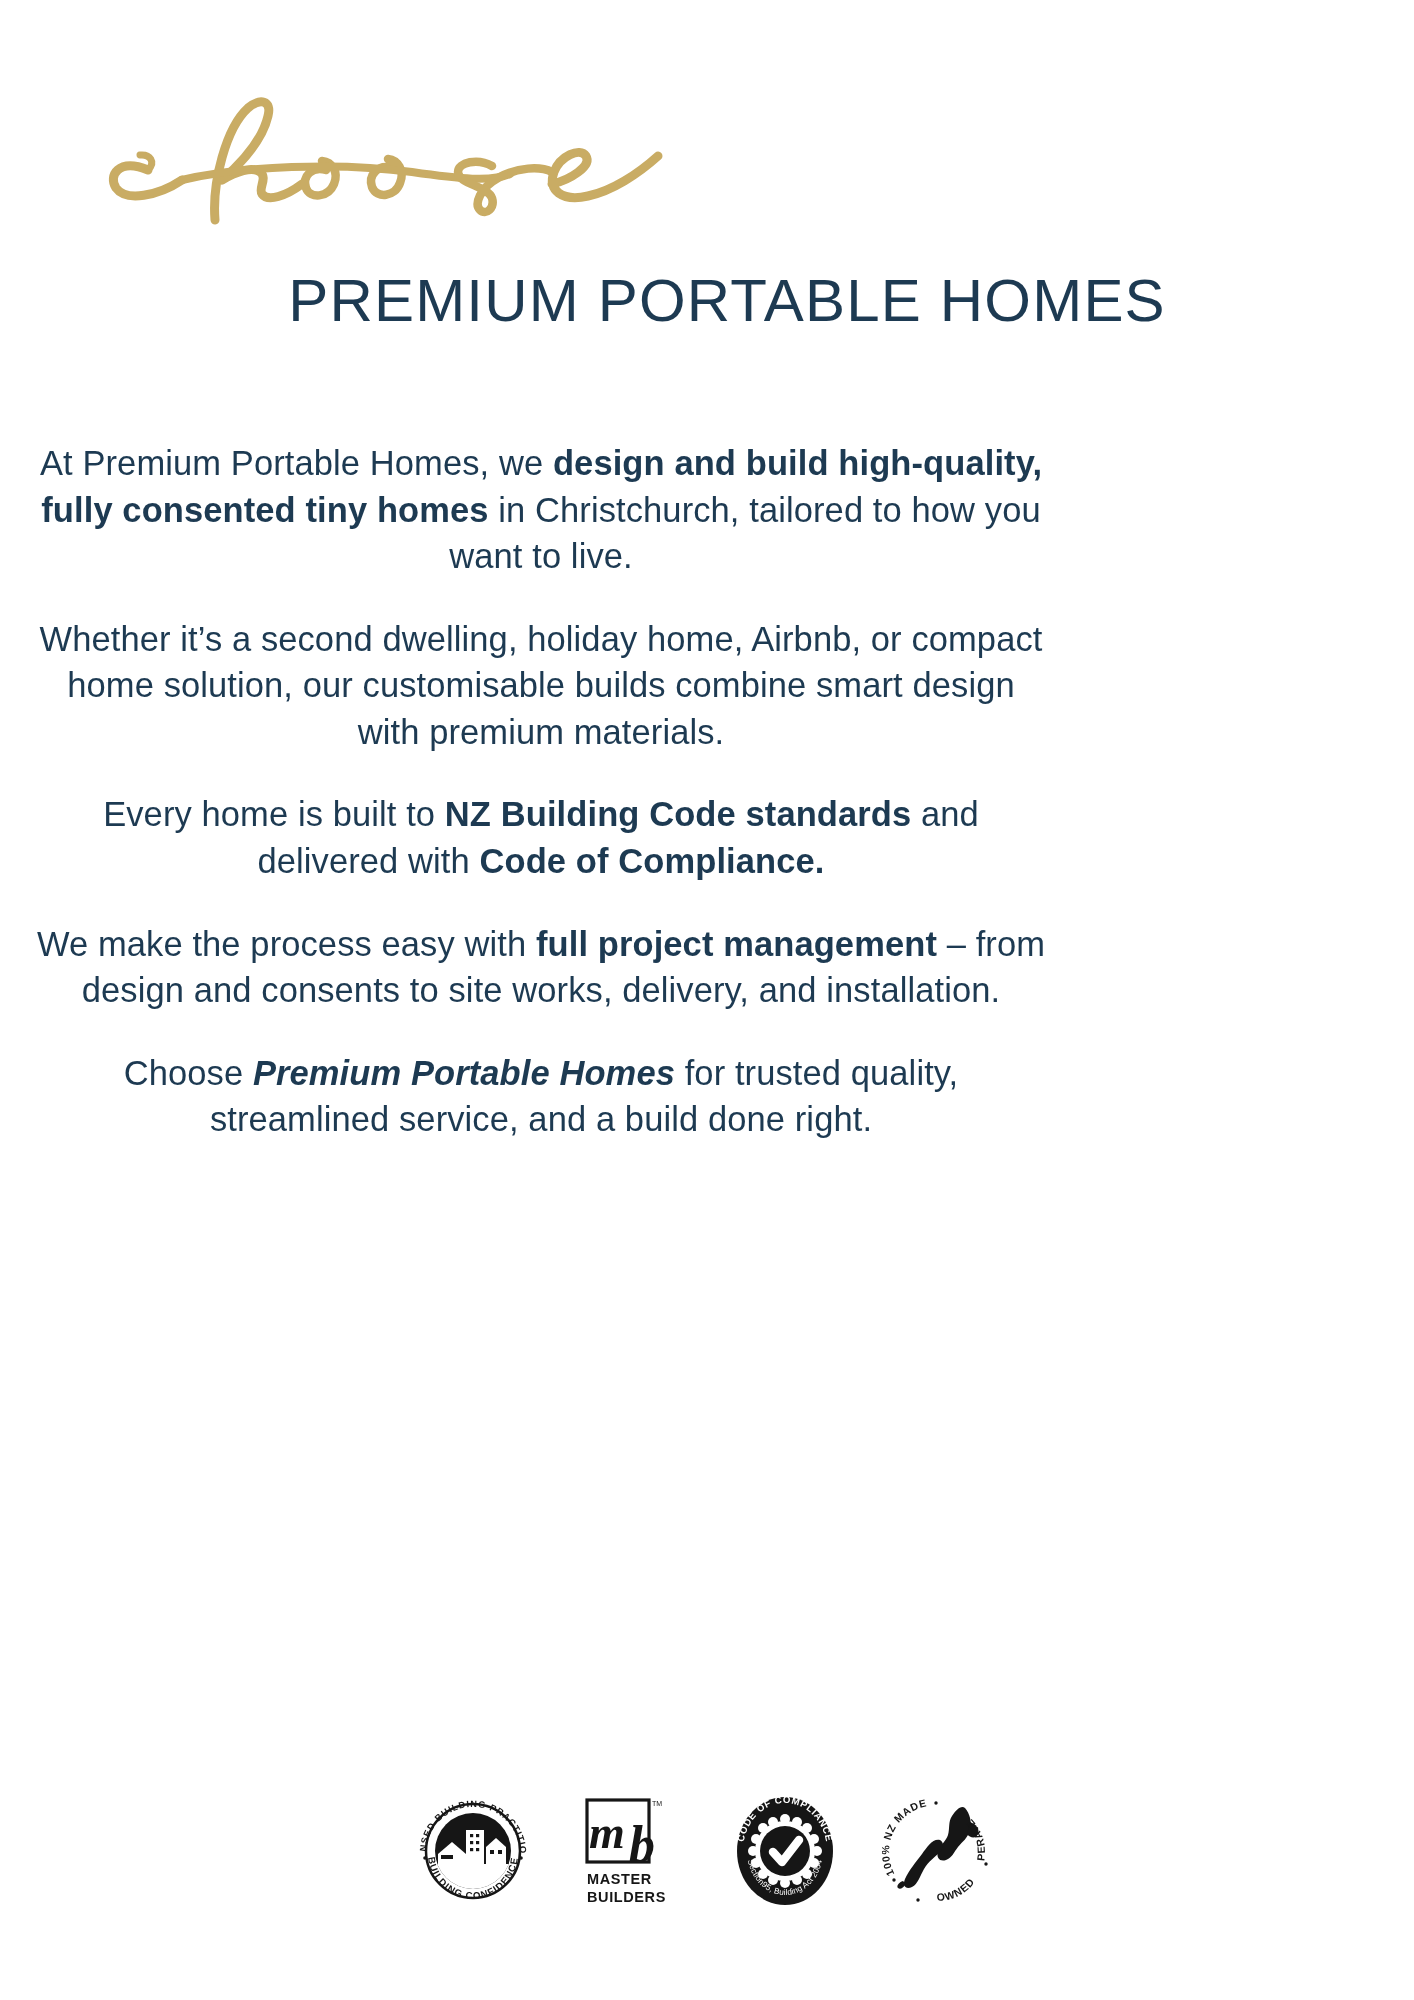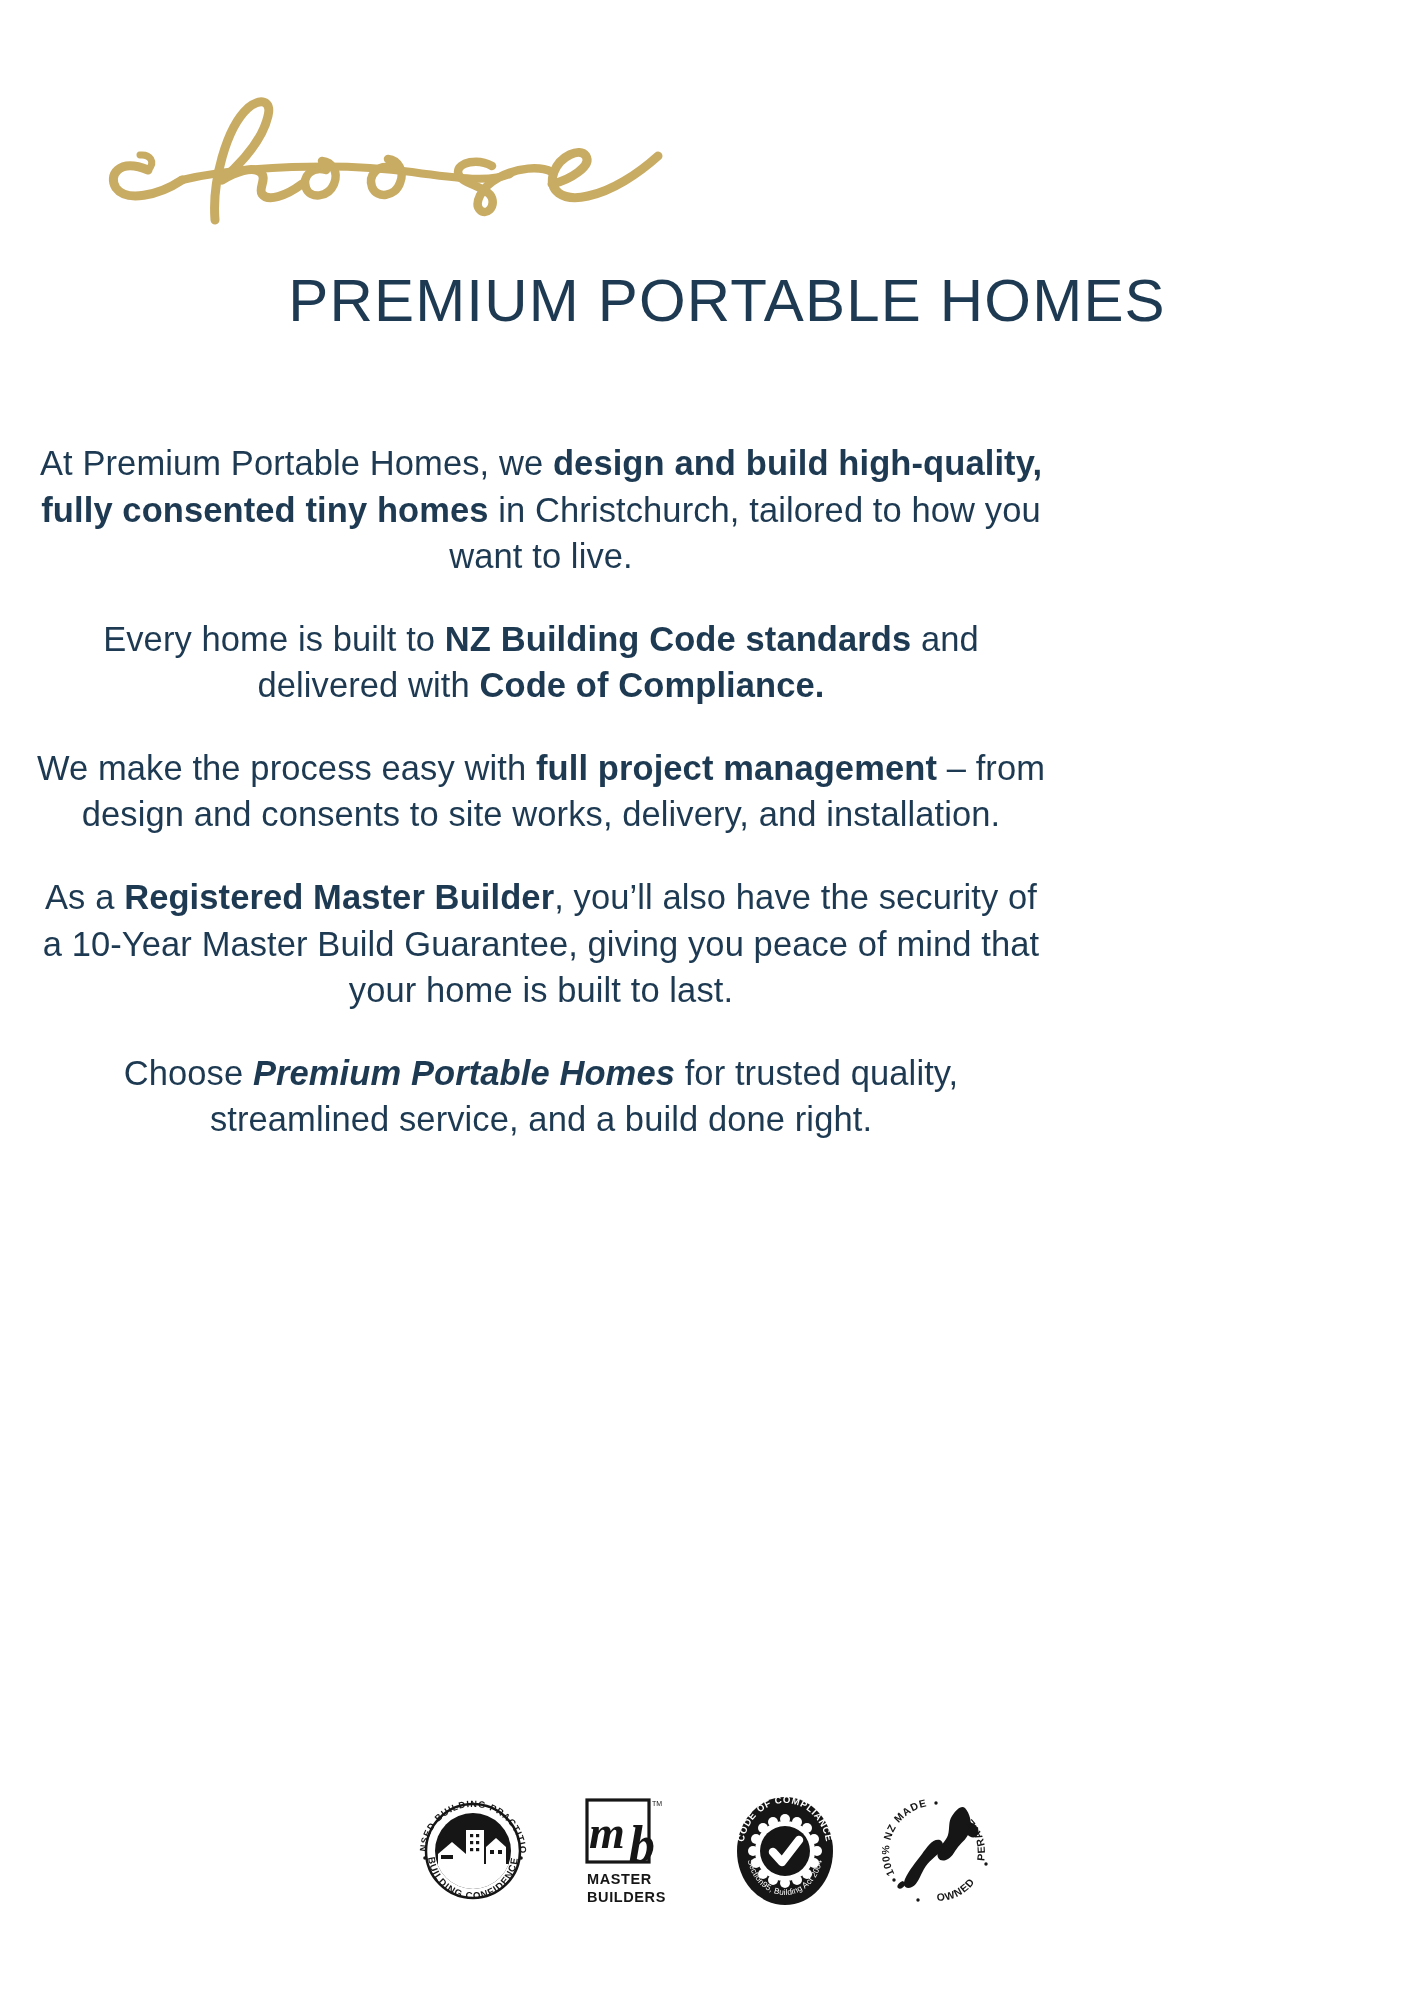--- a/index.html
+++ b/index.html
@@ -123,27 +123,27 @@
     </svg>
   </div>
 
   <div class="heading">PREMIUM PORTABLE HOMES</div>
 
   <div class="body-copy">
     <p>
       <span>At Premium Portable Homes, we </span><b>design and build high-quality, fully consented tiny homes</b><span> in Christchurch, tailored to how you want to live.</span>
     </p>
     <p>
+      <span>Whether it’s a second dwelling, holiday home, Airbnb, or compact home solution, our customisable builds combine smart design with premium materials.</span>
+    </p>
+    <p>
       <span>Every home is built to </span><b>NZ Building Code standards</b><span> and delivered with </span><b>Code of Compliance.</b>
     </p>
     <p>
       <span>We make the process easy with </span><b>full project management</b><span> – from design and consents to site works, delivery, and installation.</span>
-    </p>
-    <p>
-      <span>As a </span><b>Registered Master Builder</b><span>, you’ll also have the security of a 10-Year Master Build Guarantee, giving you peace of mind that your home is built to last.</span>
     </p>
     <p>
       <span>Choose </span><span class="bi">Premium Portable Homes</span><span> for trusted quality, streamlined service, and a build done right.</span>
     </p>
   </div>
 
   <div class="badge-row">
 
     <div class="badge">
       <svg width="118" height="118" viewBox="0 0 118 118">

